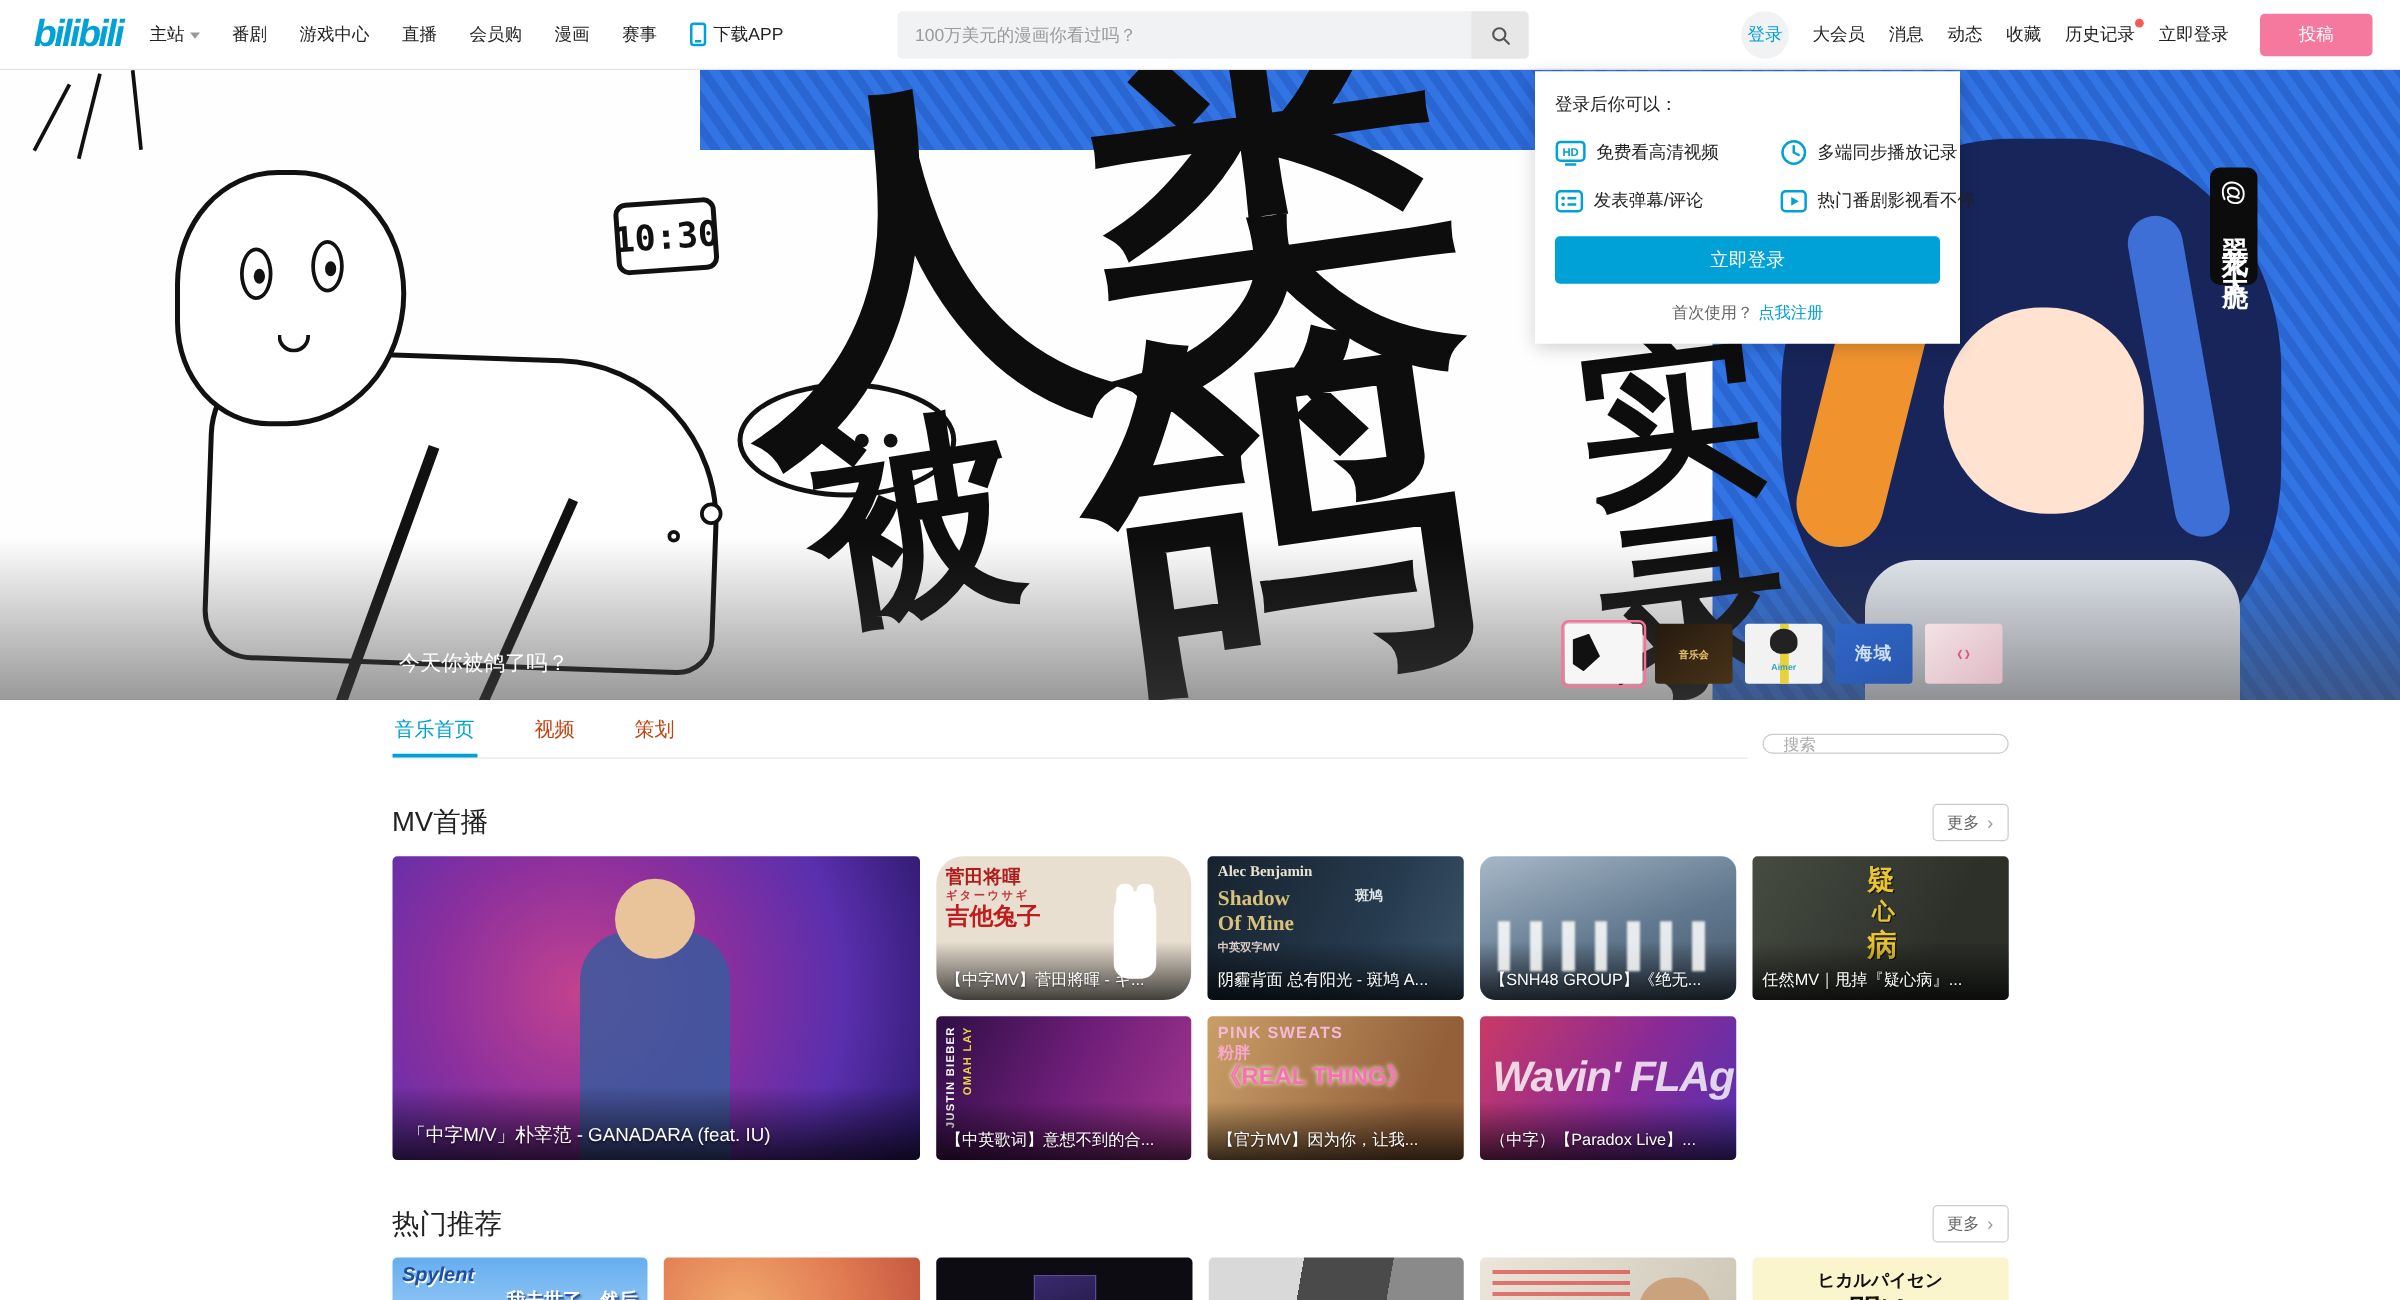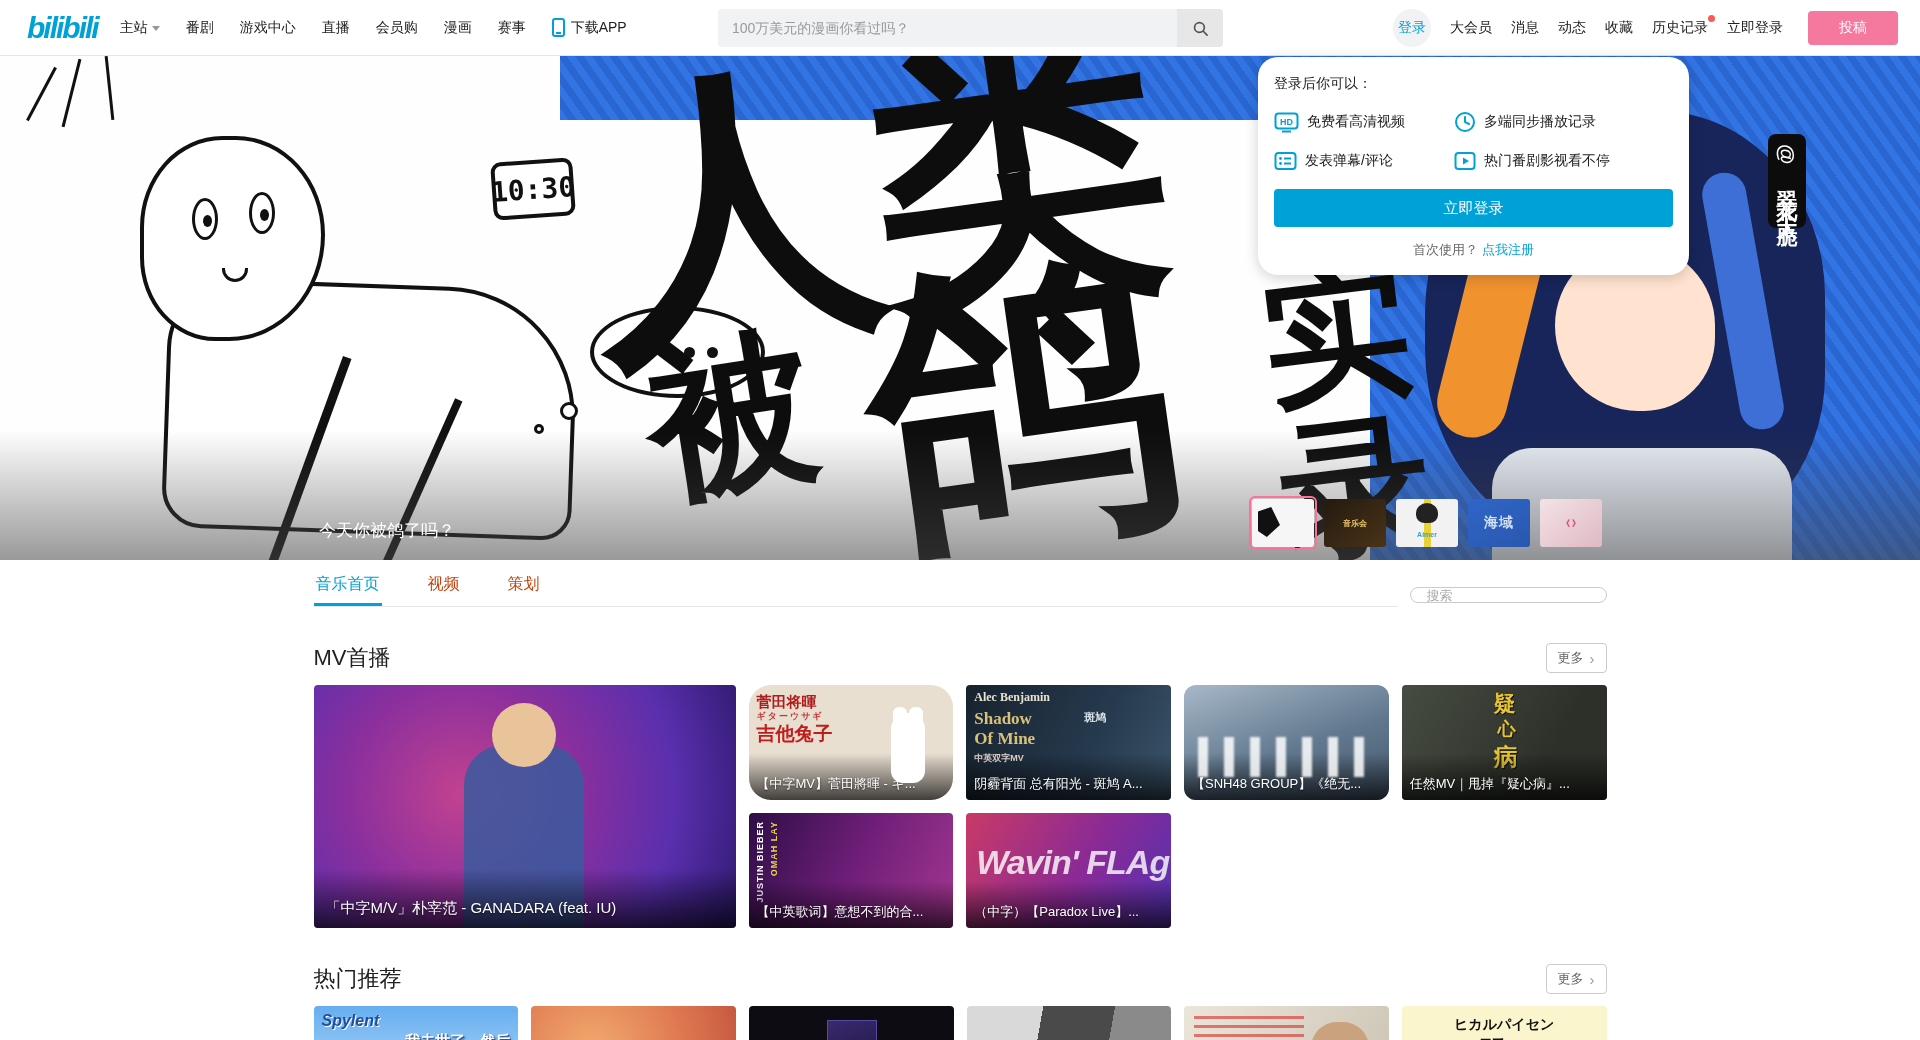--- a/index.html
+++ b/index.html
@@ -99,21 +99,21 @@
     clip-path:polygon(0 15%,60% 0,100% 60%,40% 100%,0 80%); }
   .bt2 { background:linear-gradient(140deg,#241a10,#4a3318); color:#e8c56a; font-weight:bold; }
   .bt3 { background:#f2f2f2; color:#3aa0c8; }
   .bt3:before { content:""; position:absolute; left:28px; top:0; width:7px; height:48px; background:#e8d23a; }
   .bt3:after { content:""; position:absolute; left:20px; top:4px; width:22px; height:20px; background:#222; border-radius:50% 50% 40% 40%; }
   .bt3 span { position:relative; z-index:2; margin-top:22px; font-size:7px; font-weight:bold; }
   .bt4 { background:linear-gradient(150deg,#2f66c8,#2a57ae); color:#cfe0f5; font-size:14px; font-weight:bold; letter-spacing:1px; }
   .bt5 { background:linear-gradient(140deg,#f3e3e6,#dfb9c3); color:#d8447a; font-weight:bold; }
 
   
-  .popup { position:absolute; left:1258px; top:57px; width:431px; background:#fff; border-radius:20px;
+  .popup { position:absolute; left:1228px; top:57px; width:340px; background:#fff; border-radius:0;
     box-shadow:0 3px 14px rgba(0,0,0,.18); z-index:40; padding:18px 16px 16px; }
   .popup-title { font-size:14px; color:#212121; margin-bottom:18px; }
   .benefits { display:grid; grid-template-columns:172px 1fr; row-gap:18px; column-gap:8px; }
   .benefit { display:flex; align-items:center; gap:8px; font-size:14px; color:#212121; white-space:nowrap; }
   .login-now { display:block; width:100%; height:38px; margin-top:18px; background:#00a1d6; color:#fff;
     font-size:15px; border:none; border-radius:4px; cursor:pointer; }
   .popup-foot { margin-top:14px; text-align:center; font-size:13px; color:#666; }
   .popup-foot a { color:#00a1d6; text-decoration:none; cursor:pointer; margin-left:4px; }
 
   
@@ -403,20 +403,26 @@
       <span class="tt yix3">病</span>
       <div class="card-title">任然MV｜甩掉『疑心病』...</div>
     </div>
 
     <div class="card t-club">
       <span class="tt jb1">JUSTIN BIEBER</span>
       <span class="tt jb2">OMAH LAY</span>
       <div class="card-title">【中英歌词】意想不到的合...</div>
     </div>
 
+    <div class="card t-pink">
+      <span class="tt pk1">PINK SWEATS</span>
+      <span class="tt pk2">粉胖</span>
+      <span class="tt pk3">《REAL THING》</span>
+      <div class="card-title">【官方MV】因为你，让我...</div>
+    </div>
 
     <div class="card t-plive">
       <span class="tt wav1">Wavin' FLAg</span>
       <div class="card-title">（中字）【Paradox Live】...</div>
     </div>
   </div>
 
   <div class="sec-head">
     <h2 class="sec-title">热门推荐</h2>
     <button class="more-btn">

